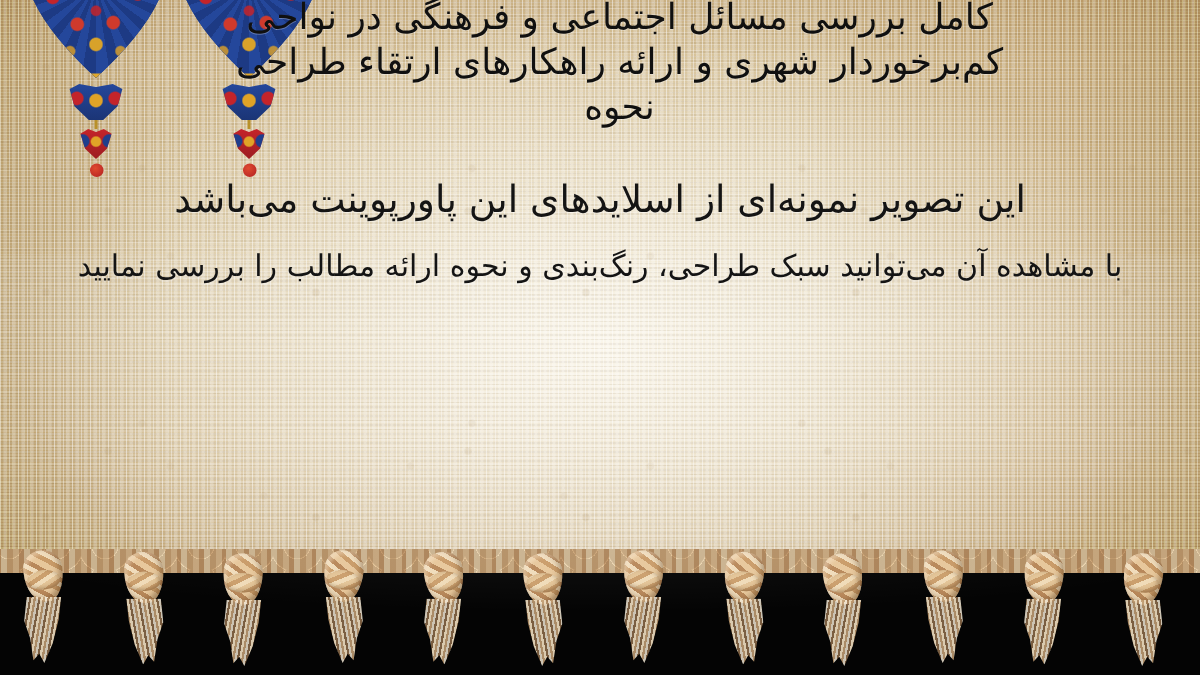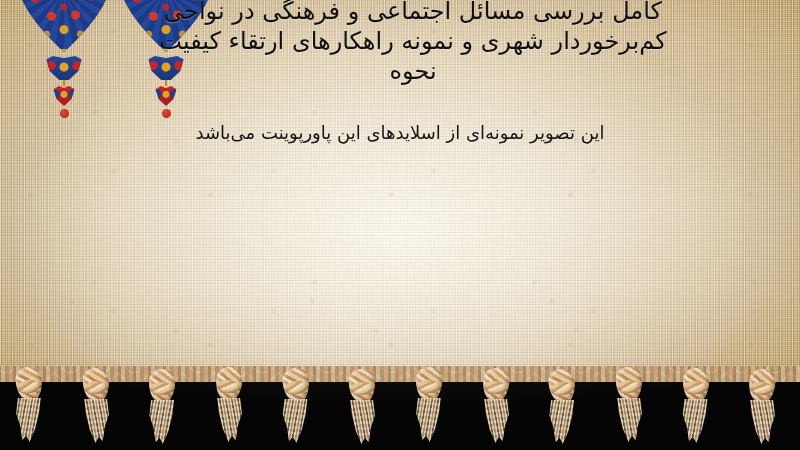--- a/index.html
+++ b/index.html
@@ -75,21 +75,21 @@
     position:absolute;left:0;right:0;top:110px;text-align:center;
   }
   .body-line{
     color:#141414;
     font-size:20px;
     line-height:45px;
     font-weight:400;
     white-space:nowrap;
     text-shadow:0 1px 0 rgba(255,255,255,.25);
   }
-  .body-line.l1{font-size:18px;}
+  .body-line.l1{font-size:25px;}
 
   
   .ornament{position:absolute;top:-60px;}
   .ornament.o1{left:16px;}
   .ornament.o2{left:118px;}
 
   .medallion{
     position:relative;width:96px;height:112px;
   }
   
@@ -264,26 +264,27 @@
         <div class="drop-mid"></div>
         <div class="drop-tiny"></div>
       </div>
     </div>
   </div>
 
   <div class="text-layer">
 
     <div class="title-block">
       <div class="title-line">کامل بررسی مسائل اجتماعی و فرهنگی در نواحی</div>
-      <div class="title-line">کم‌برخوردار شهری و نمونه راهکارهای ارتقاء کیفیت</div>
+      <div class="title-line">کم‌برخوردار شهری و ارائه راهکارهای ارتقاء طراحی</div>
       <div class="title-line">نحوه</div>
     </div>
 
     <div class="body-block">
       <div class="body-line l1">این تصویر نمونه‌ای از اسلایدهای این پاورپوینت می‌باشد</div>
+      <div class="body-line">با مشاهده آن می‌توانید سبک طراحی، رنگ‌بندی و نحوه ارائه مطالب را بررسی نمایید</div>
     </div>
 
   </div>
 
   <div class="fringe-band">
     <div class="cord-edge"></div>
     <div id="tassels">
         <div class="tassel" style="left: 14px; top: 1px;">
           <div class="knot" style="transform: rotate(-6deg);"></div>
           <div class="strands"></div>

